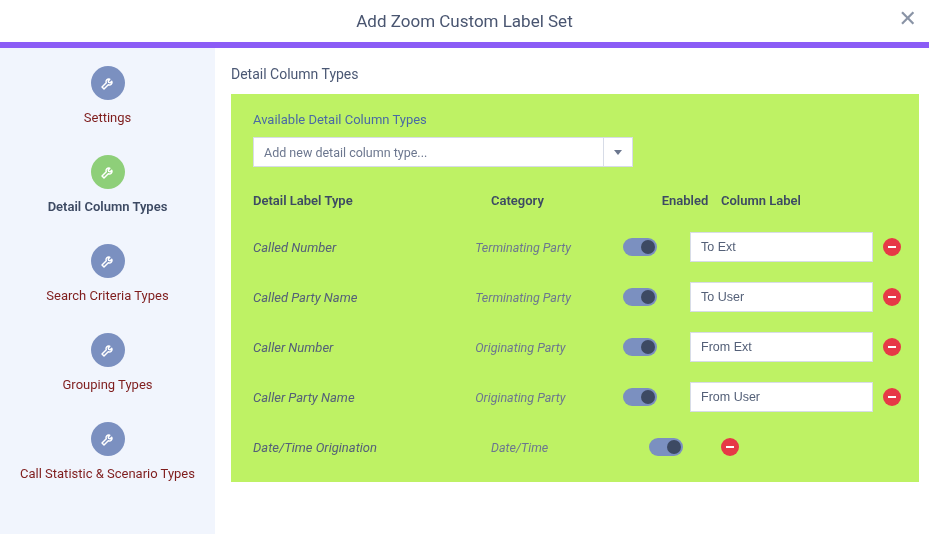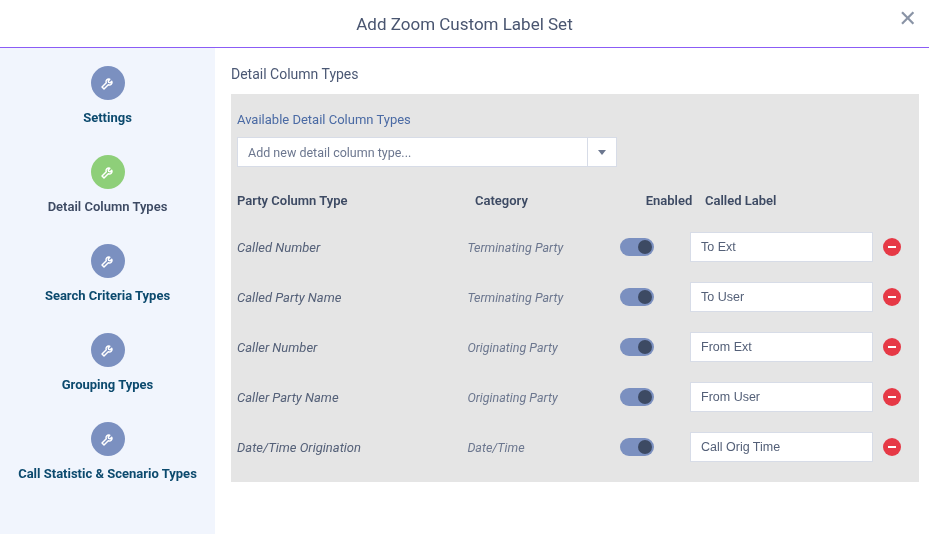--- a/index.html
+++ b/index.html
@@ -12,21 +12,21 @@
     font-size: 13px;
     overflow: hidden;
   }
   .modal {
     width: 929px; height: 534px;
     background: #fff;
     position: relative;
   }
   .modal-header {
     height: 48px;
-    border-bottom: 1px solid #8b5cf6;
+    border-bottom: 6px solid #8b5cf6;
     position: relative;
     display: flex;
     align-items: center;
     justify-content: center;
   }
   .modal-title {
     font-size: 17px;
     color: #495570;
     font-weight: 400;
   }
@@ -64,42 +64,42 @@
     align-items: center;
     justify-content: center;
     margin-bottom: 10px;
   }
   .step.active .step-icon {
     background: #8ecf79;
   }
   .step-icon svg { width: 16px; height: 16px; }
   .step-label {
     font-size: 13px;
-    color: #0c4a6e;
+    color: #7f1d1d;
     text-align: center;
     line-height: 1.3;
-    font-weight: 700;
+    font-weight: 400;
   }
   .step.active .step-label {
     font-weight: 600;
     color: #3d4a63;
   }
   .content {
     flex: 1;
     padding: 18px 0 0 16px;
     overflow: hidden;
   }
   .section-title {
     font-size: 14px;
     color: #4b5874;
     margin-bottom: 12px;
   }
   .panel {
-    background: #e5e5e5;
-    padding: 18px 18px 10px 6px;
+    background: #bef264;
+    padding: 18px 18px 10px 22px;
     margin-right: 10px;
   }
   .avail-label {
     color: #4a6aa4;
     font-size: 13px;
     margin-bottom: 10px;
   }
   .select-box {
     display: flex;
     width: 380px;
@@ -280,24 +280,24 @@
         <div class="avail-label">Available Detail Column Types</div>
 
         <div class="select-box">
           <div class="select-text">Add new detail column type...</div>
           <div class="select-toggle">
             <div class="chev-down"></div>
           </div>
         </div>
 
         <div class="column-headers">
-          <div class="col-type">Party Column Type</div>
+          <div class="col-type">Detail Label Type</div>
           <div class="col-cat">Category</div>
           <div class="col-enab">Enabled</div>
-          <div class="col-label">Called Label</div>
+          <div class="col-label">Column Label</div>
         </div>
 
         <div class="row">
           <div class="name">Called Number</div>
           <div class="cat">Terminating Party</div>
           <div class="enab">
               <div class="toggle">
                 <div class="knob"></div>
               </div>
             </div>
@@ -351,21 +351,20 @@
 
         <div class="row">
           <div class="name">Date/Time Origination</div>
           <div class="cat">Date/Time</div>
           <div class="enab">
               <div class="toggle">
                 <div class="knob"></div>
               </div>
             </div>
           <div class="lbl">
-            <input class="lbl-input" value="Call Orig Time" style="">
             <div class="remove"></div>
           </div>
         </div>
 
       </div>
     </div>
 
   </div>
 </div>
 

